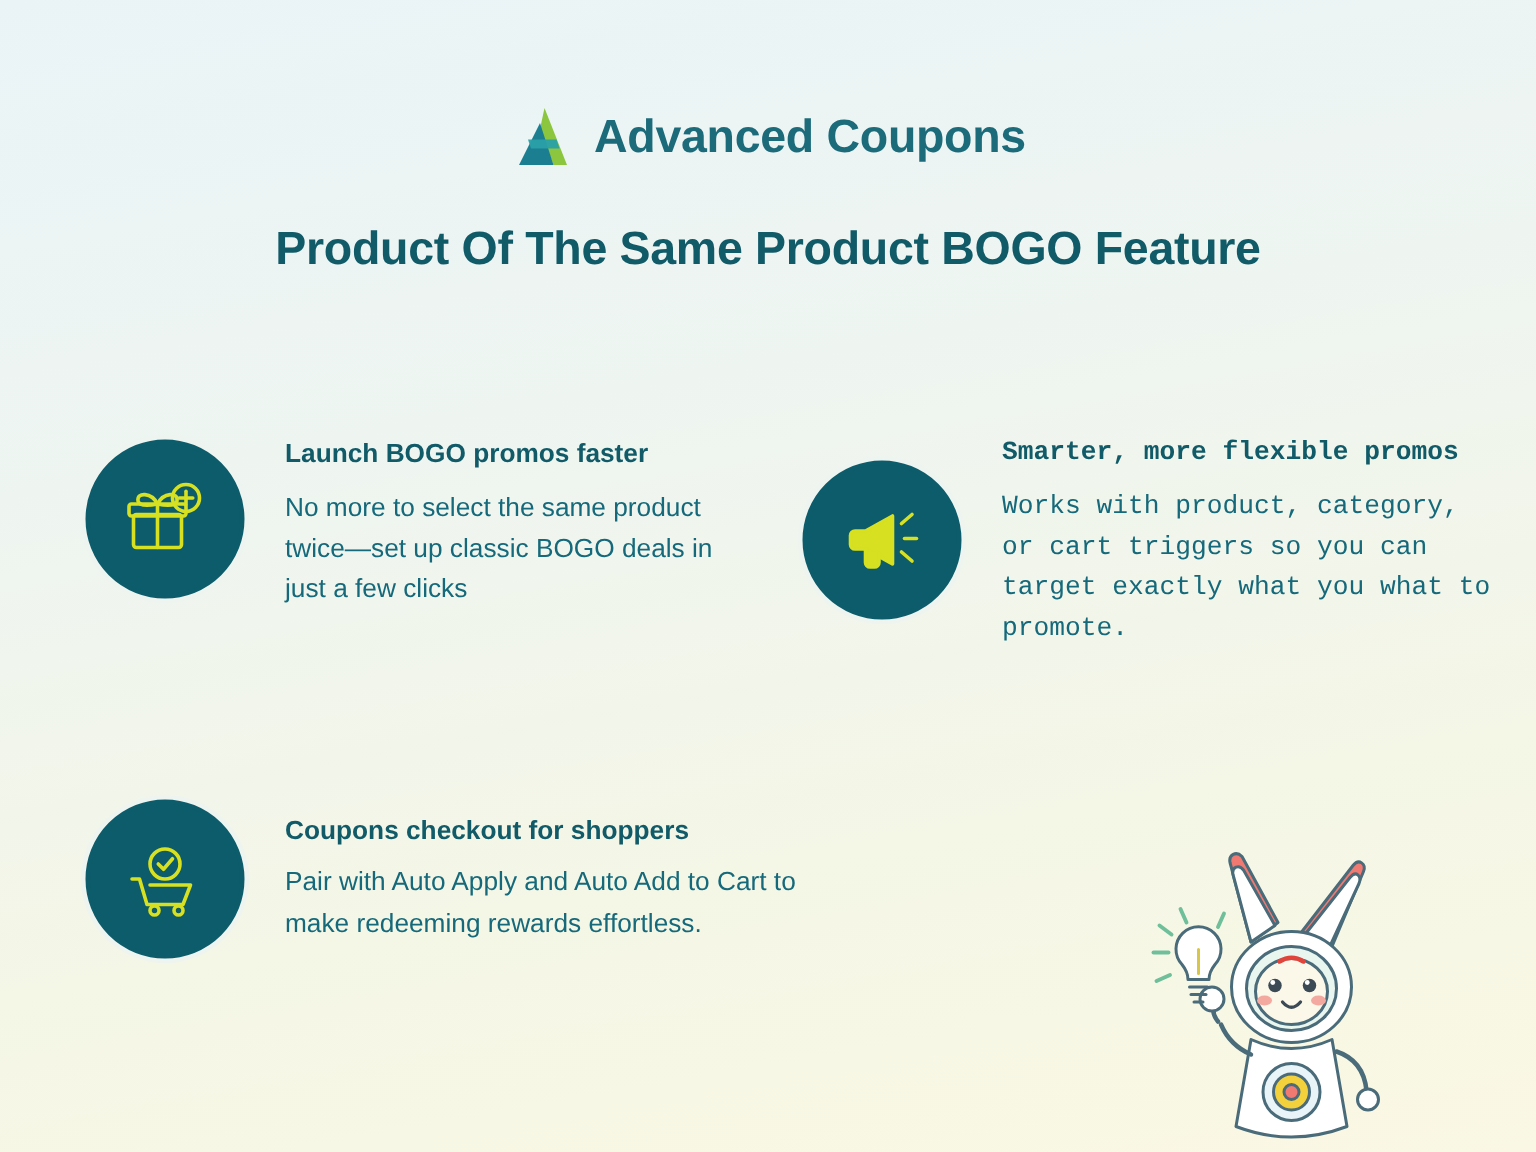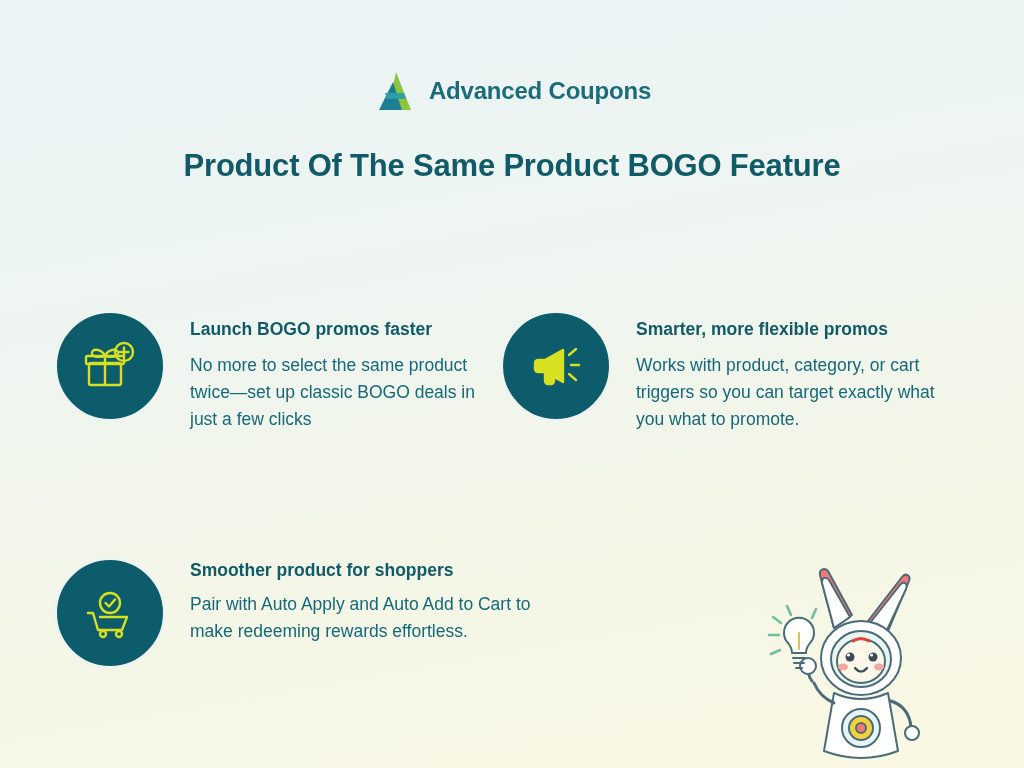--- a/index.html
+++ b/index.html
@@ -30,21 +30,21 @@
     align-items: center;
     justify-content: center;
     gap: 10px;
   }
   #brand .mark {
     width: 46px;
     height: 46px;
     display: block;
   }
   #brand .wordmark {
-    font-size: 24px;
+    font-size: 31px;
     font-weight: bold;
     color: #1c6b7b;
     letter-spacing: -0.2px;
     white-space: nowrap;
   }
 
   
   #headline {
     position: absolute;
     top: 148px;
@@ -54,22 +54,21 @@
     font-size: 31px;
     font-weight: bold;
     color: #115a68;
     letter-spacing: -0.2px;
   }
 
   
   .benefit {
     position: absolute;
     display: flex;
-    align-items: flex-start;
-    margin-top: 27px;
+    align-items: center;
   }
   .benefit .badge {
     flex: 0 0 auto;
     width: 100px;
     height: 100px;
     border-radius: 50%;
     background: #0d5c6b;
     border: 3px solid #0d5c6b;
     box-shadow: 0 0 0 3px #eef4ef;
     display: flex;
@@ -91,21 +90,21 @@
   .benefit .desc {
     font-size: 17.5px;
     color: #15697a;
     line-height: 1.55;
     margin: 0;
   }
 
   #benefit-0 { top: 286px; left: 57px; width: 445px; }
   #benefit-0 .text { width: 310px; }
 
-  #benefit-1 { top: 286px; left: 503px; width: 470px; }
+  #benefit-1 { top: 286px; left: 535px; width: 470px; font-family: Liberation Mono, monospace; }
   #benefit-1 .text { width: 330px; }
 
   #benefit-2 { top: 533px; left: 57px; width: 480px; }
   #benefit-2 .text { width: 350px; padding-top: 0; }
   #benefit-2 .title { margin-bottom: 10px; }
 
   
   #mascot {
     position: absolute;
     right: 78px;
@@ -172,21 +171,21 @@
     <div class="badge">
       <svg width="62" height="62" viewBox="0 0 62 62" xmlns="http://www.w3.org/2000/svg" fill="none" stroke="#d7e021" stroke-width="2.4" stroke-linecap="round" stroke-linejoin="round">
         <circle cx="31" cy="21" r="10"></circle>
         <polyline points="26.5,21 30,24.5 36,17.5"></polyline>
         <path d="M9 31h5l5 17h24l5 -13H21"></path>
         <circle cx="24" cy="52" r="3"></circle>
         <circle cx="40" cy="52" r="3"></circle>
       </svg>
     </div>
     <div class="text">
-      <p class="title">Smoother product for shoppers</p>
+      <p class="title">Coupons checkout for shoppers</p>
       <p class="desc">Pair with Auto Apply and Auto Add to Cart to make redeeming rewards effortless.</p>
     </div>
   </div>
 
   <div id="mascot">
     <svg width="230" height="215" viewBox="0 0 230 215" xmlns="http://www.w3.org/2000/svg">
       <g stroke="#4a6b79" stroke-width="2" fill="none" stroke-linecap="round" stroke-linejoin="round">
 
         <path d="M118 75 L104 22 C103 17 108 14 112 18 L136 62 Z" fill="#f07a72" stroke="#4a6b79"></path>
         <path d="M152 68 L186 24 C190 19 195 23 193 28 L172 78 Z" fill="#f07a72" stroke="#4a6b79"></path>

